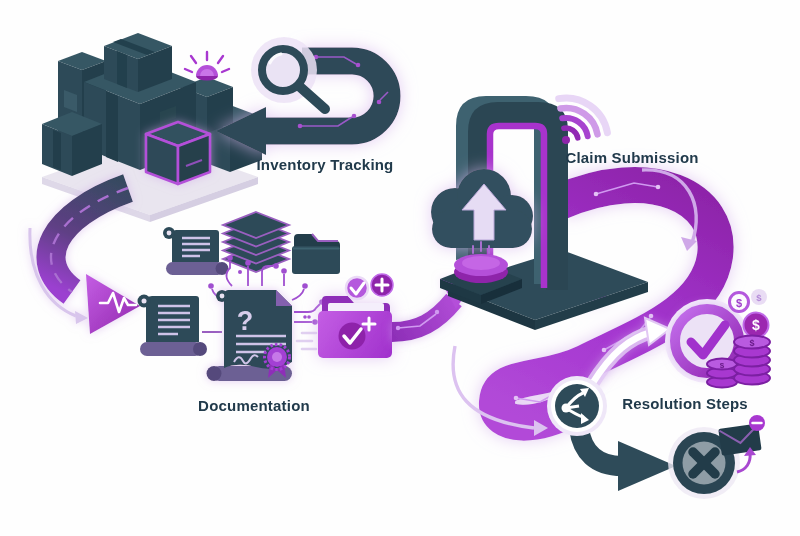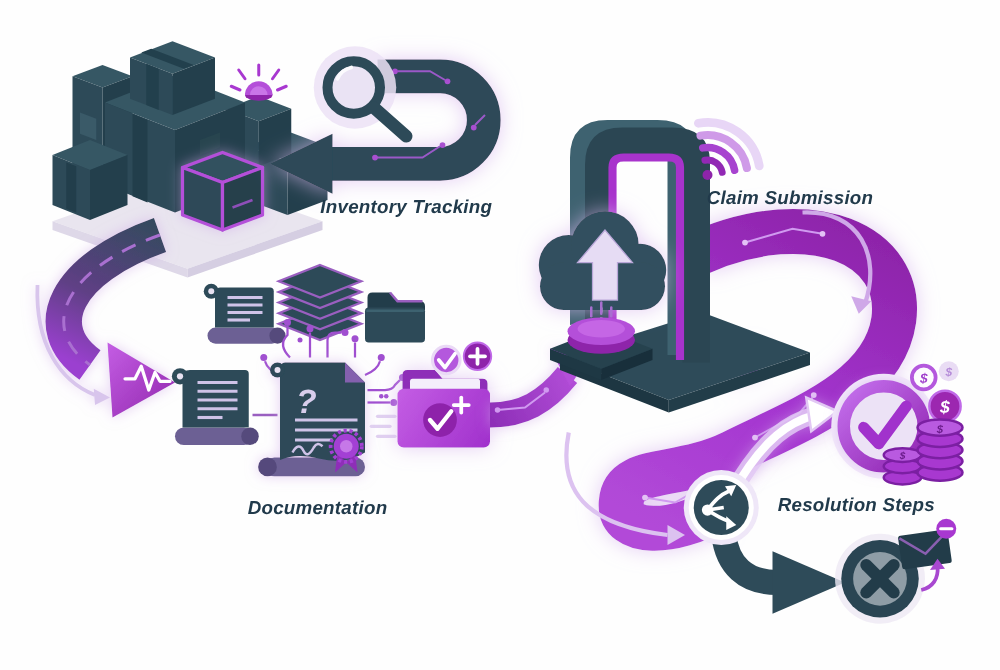--- a/index.html
+++ b/index.html
@@ -1,16 +1,16 @@
 <!DOCTYPE html>
 <html><head>
 <meta charset="utf-8">
 <style>
   html,body{margin:0;padding:0;background:#ffffff;}
-  .stage{position:relative;width:800px;height:536px;background:#fefefe;overflow:hidden;font-family:"Liberation Sans",sans-serif;font-style:italic;}
+  .stage{position:relative;width:800px;height:536px;background:#fefefe;overflow:hidden;font-family:"Liberation Sans",sans-serif;}
   svg{display:block;}
   .lbl{font-family:"Liberation Sans",sans-serif;font-size:15px;font-weight:700;fill:#213a4b;letter-spacing:.2px;}
   .coin-txt{font-family:"Liberation Sans",sans-serif;font-weight:700;}
 </style>
 </head>
 <body>
 
 <div class="stage">
 <svg width="800" height="536" viewBox="0 0 800 536">
   <defs>

